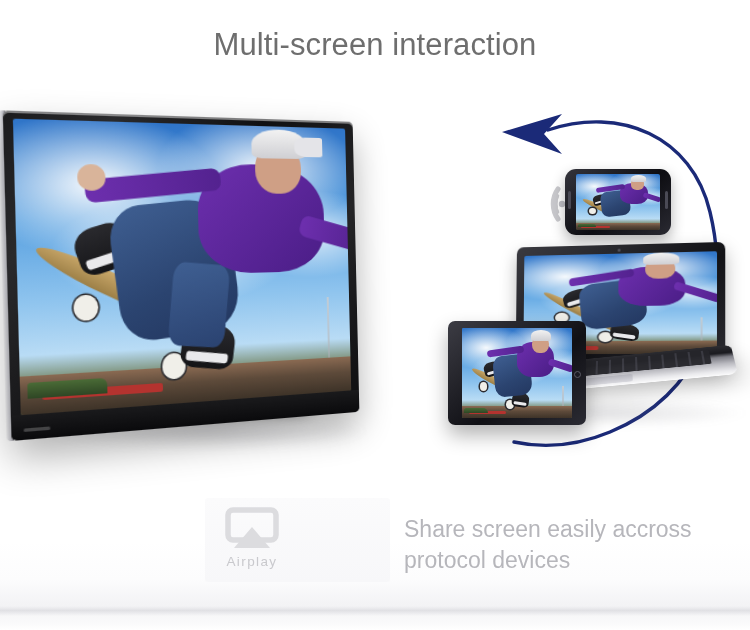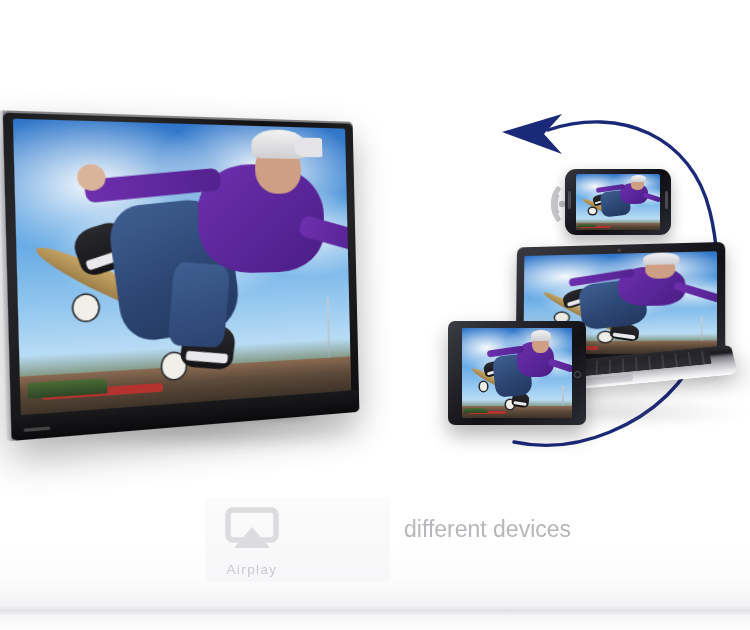--- a/index.html
+++ b/index.html
@@ -124,31 +124,32 @@
   
   .arc{position:absolute;left:470px;top:108px;width:280px;height:352px;pointer-events:none;}
 
   
   .badges{position:absolute;left:205px;top:498px;width:185px;height:84px;
     background:linear-gradient(180deg,#fbfbfc,#f7f7f9);border-radius:3px;}
   .badge{position:absolute;top:8px;width:78px;text-align:center;}
   .badge.airplay{left:8px;}
   .badge.dlna{left:96px;}
   .badge .glyph{height:46px;display:flex;align-items:center;justify-content:center;}
-  .badge .cap-txt{font-size:13.5px;color:#c9c9cd;letter-spacing:1.4px;margin-top:10px;}
+  .badge .cap-txt{font-size:13.5px;color:#c9c9cd;letter-spacing:1.4px;margin-top:2px;}
   .tagline{position:absolute;left:404px;top:514px;width:320px;
     font-size:23px;line-height:31px;color:#b6b6bb;font-weight:400;}
   .floorline{position:absolute;left:0;top:606px;width:750px;height:10px;
     background:linear-gradient(180deg,rgba(0,0,0,0),rgba(208,208,214,.55) 45%,rgba(0,0,0,0));}
 </style>
 </head>
 <body>
 
 <div class="stage">
 
+  <h1 class="title">Multi-screen interaction</h1>
 
   <div class="tv-shadow"></div>
   <div class="tv-stand"></div>
   <div class="tv-neck"></div>
 
   <div class="tv">
     <div class="tv-edge"></div>
     <div class="tv-bezel">
       <div class="tv-screen">
         <div class="photo">
@@ -288,17 +289,18 @@
           <path d="M27 20 L45 41 L9 41 Z" fill="#dcdcdf"></path>
         </svg>
       </div>
       <div class="cap-txt">Airplay</div>
     </div>
 
 
   </div>
 
   <div class="tagline">
-    <div>different devices</div>
+    <div>Share screen easily accross</div>
+    <div>protocol devices</div>
   </div>
 
   <div class="floorline"></div>
 </div>
 
 </body></html>

